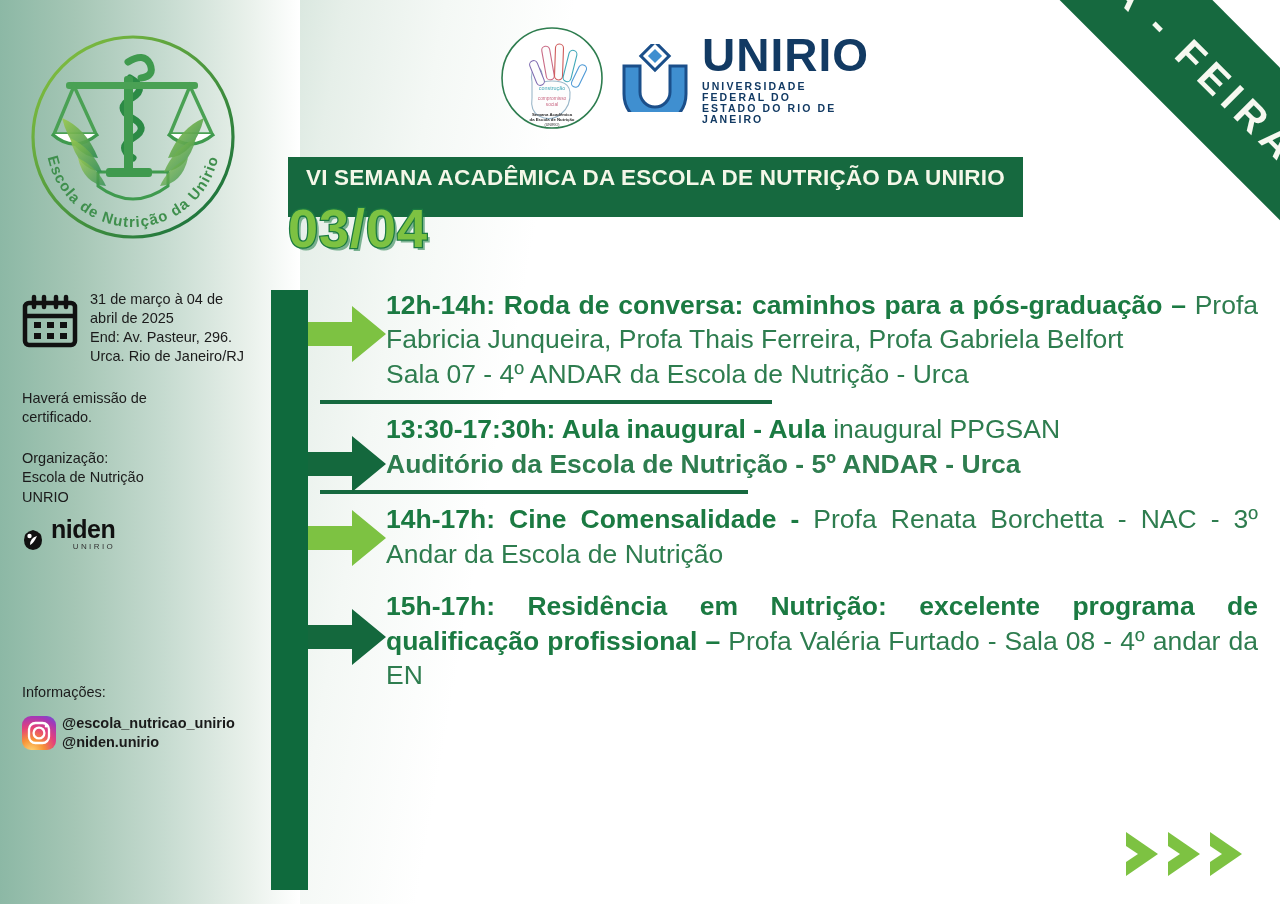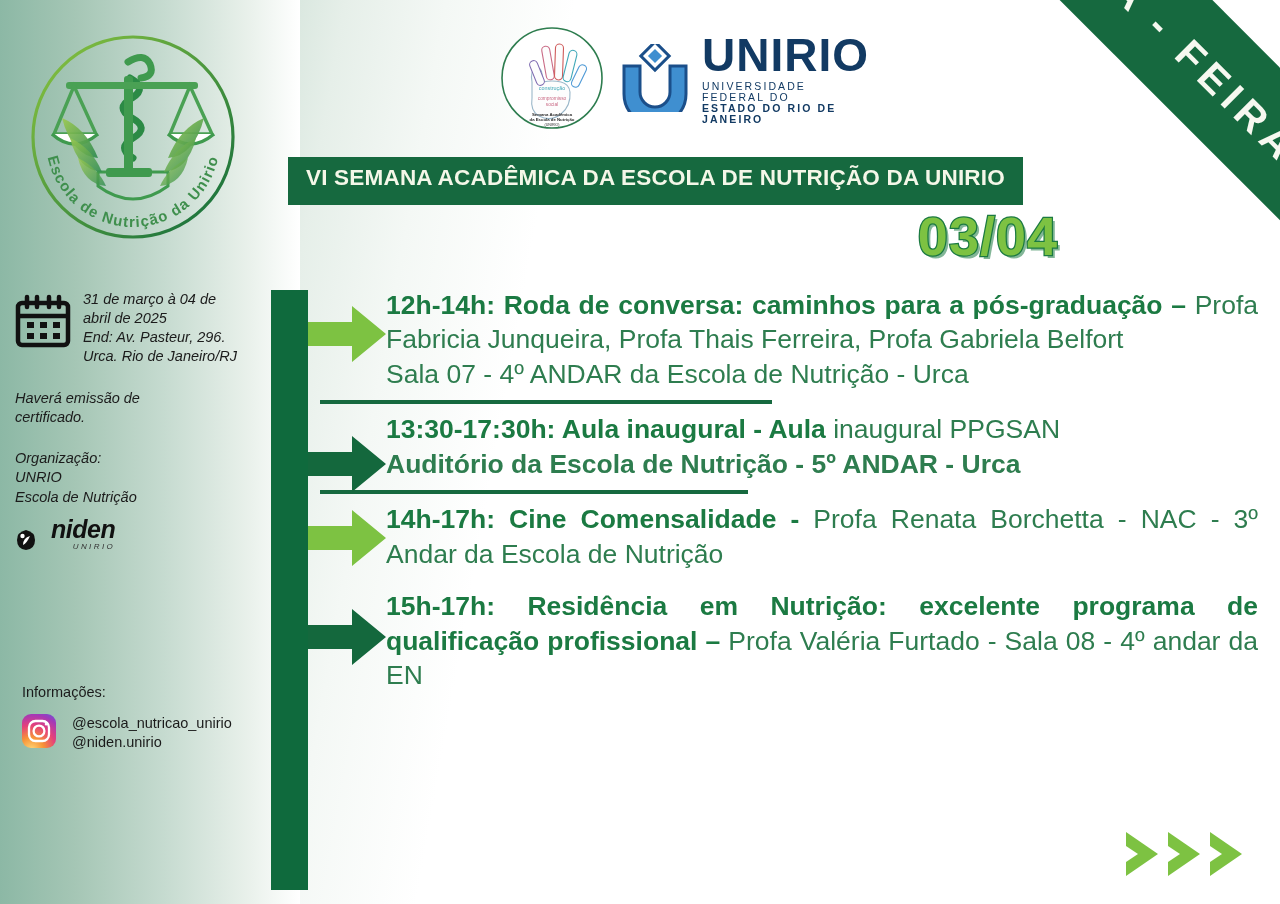--- a/index.html
+++ b/index.html
@@ -35,57 +35,57 @@
   .en-logo{position:absolute;left:18px;top:22px;width:230px;height:230px;}
   .en-logo svg{width:100%;height:100%;}
 
   
   .top-logos{position:absolute;left:500px;top:22px;width:340px;height:112px;display:flex;align-items:center;gap:14px;}
   .hand-logo{width:104px;height:104px;flex:0 0 auto;}
   .unirio-logo{display:flex;align-items:center;gap:10px;}
   .unirio-mark{width:74px;height:68px;flex:0 0 auto;}
   .unirio-words{display:flex;flex-direction:column;line-height:1;}
   .unirio-word{font-size:46px;font-weight:bold;color:#123a63;letter-spacing:1px;font-family:"Liberation Sans", sans-serif;}
-  .unirio-sub{font-size:10.5px;font-weight:normal;color:#123a63;letter-spacing:2.1px;margin-top:3px;font-family:"Liberation Sans", sans-serif;}
+  .unirio-sub{font-size:10.5px;font-weight:bold;color:#123a63;letter-spacing:2.1px;margin-top:3px;font-family:"Liberation Sans", sans-serif;}
   .unirio-sub2{font-size:10.5px;font-weight:bold;color:#123a63;letter-spacing:2.1px;margin-top:1px;font-family:"Liberation Sans", sans-serif;}
 
   
   .title-banner{
     position:absolute;left:288px;top:157px;
     background:#16693f;color:#f4f7e8;
     font-size:22.5px;font-weight:bold;letter-spacing:.2px;
-    padding:8px 18px 14px 18px;white-space:nowrap;
+    padding:8px 18px 26px 18px;white-space:nowrap;
     font-family:"Liberation Sans", sans-serif;
   }
   .date-big{
-    position:absolute;left:288px;top:205px;width:770px;text-align:right;
+    position:absolute;left:288px;top:197px;width:770px;text-align:left;
     font-size:54px;font-weight:bold;font-family:"Liberation Sans", sans-serif;
     color:#7dc242;
     -webkit-text-stroke:2.5px #1b7a42;
     paint-order:stroke fill;
     text-shadow:3px 3px 0 rgba(27,122,66,.55);
     letter-spacing:1px;
   }
 
   
-  .side{position:absolute;left:15px;top:290px;width:240px;color:#1c1c1c;font-style:italic;}
+  .side{position:absolute;left:22px;top:290px;width:240px;color:#1c1c1c;}
   .cal-row{display:flex;gap:12px;align-items:flex-start;}
   .cal-icon{width:56px;height:56px;flex:0 0 auto;margin-top:4px;}
   .cal-text{font-size:14.5px;line-height:1.32;color:#1b1b1b;font-family:"Liberation Sans", sans-serif;}
   .side p{font-size:14.5px;line-height:1.33;margin:0;color:#1b1b1b;font-family:"Liberation Sans", sans-serif;}
   .blk{margin-top:22px;}
-  .niden{margin-top:10px;display:flex;align-items:flex-end;gap:14px;}
+  .niden{margin-top:10px;display:flex;align-items:flex-end;gap:7px;}
   .niden-mark{width:22px;height:22px;flex:0 0 auto;}
   .niden-words{display:flex;flex-direction:column;line-height:1;}
   .niden-name{font-size:25px;font-weight:bold;color:#111;letter-spacing:-.5px;font-family:"Liberation Sans", sans-serif;}
   .niden-sub{font-size:8px;letter-spacing:2.4px;color:#333;text-align:right;margin-top:1px;font-family:"Liberation Sans", sans-serif;}
 
   .info-block{position:absolute;left:22px;top:684px;width:250px;}
   .info-label{font-size:14.5px;color:#1b1b1b;font-family:"Liberation Sans", sans-serif;}
-  .ig-row{display:flex;gap:16px;margin-top:14px;}
+  .ig-row{display:flex;align-items:center;gap:6px;margin-top:14px;font-weight:bold;}
   .ig-icon{width:34px;height:34px;flex:0 0 auto;}
   .ig-handles{font-size:14.5px;line-height:1.3;color:#1b1b1b;font-family:"Liberation Sans", sans-serif;}
 
   
   .spine{position:absolute;left:271px;top:290px;width:37px;height:600px;background:#0f6a3d;}
   .schedule{position:absolute;left:308px;top:288px;width:950px;}
   .item{position:relative;display:block;}
   .arrow{position:absolute;left:0;width:78px;height:60px;}
   .itxt{
     margin-left:78px;font-size:26.5px;line-height:1.30;color:#2e7d4f;
@@ -231,22 +231,22 @@
     </div>
 
 
     <div class="blk">
       <p>Haverá emissão de</p>
       <p>certificado.</p>
     </div>
 
     <div class="blk">
       <p>Organização:</p>
+      <p>Escola de Nutrição</p>
       <p>UNRIO</p>
-      <p>Escola de Nutrição</p>
     </div>
 
     <div class="niden">
       <div class="niden-mark">
         <svg viewBox="0 0 22 22" xmlns="http://www.w3.org/2000/svg">
           <path d="M11 1 q9 2 9 10 q0 9 -9 10 q-9 -1 -9 -10 q0 -8 9 -10z" fill="#111"></path>
           <path d="M8 16 q0 -7 7 -9 q-3 7 -7 9z" fill="#fff"></path>
           <circle cx="7.5" cy="7" r="2.2" fill="#fff"></circle>
         </svg>
       </div>

